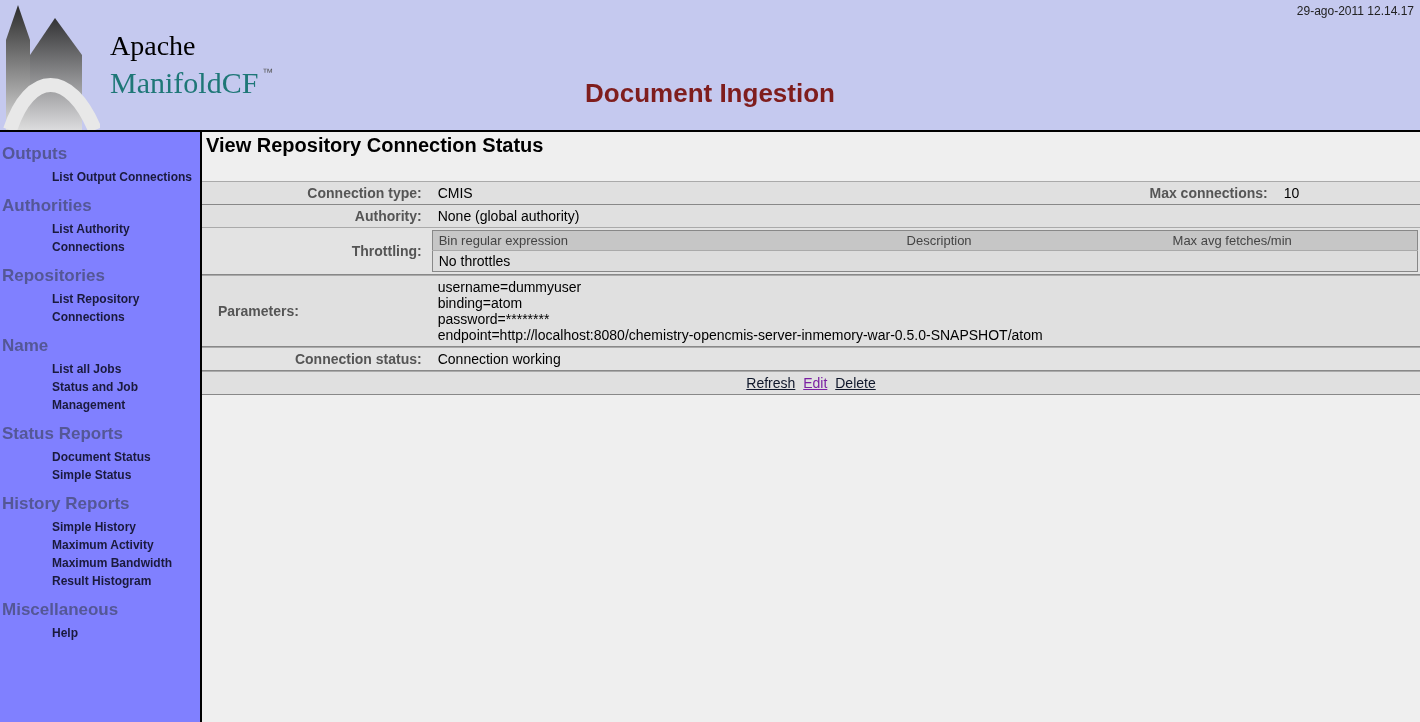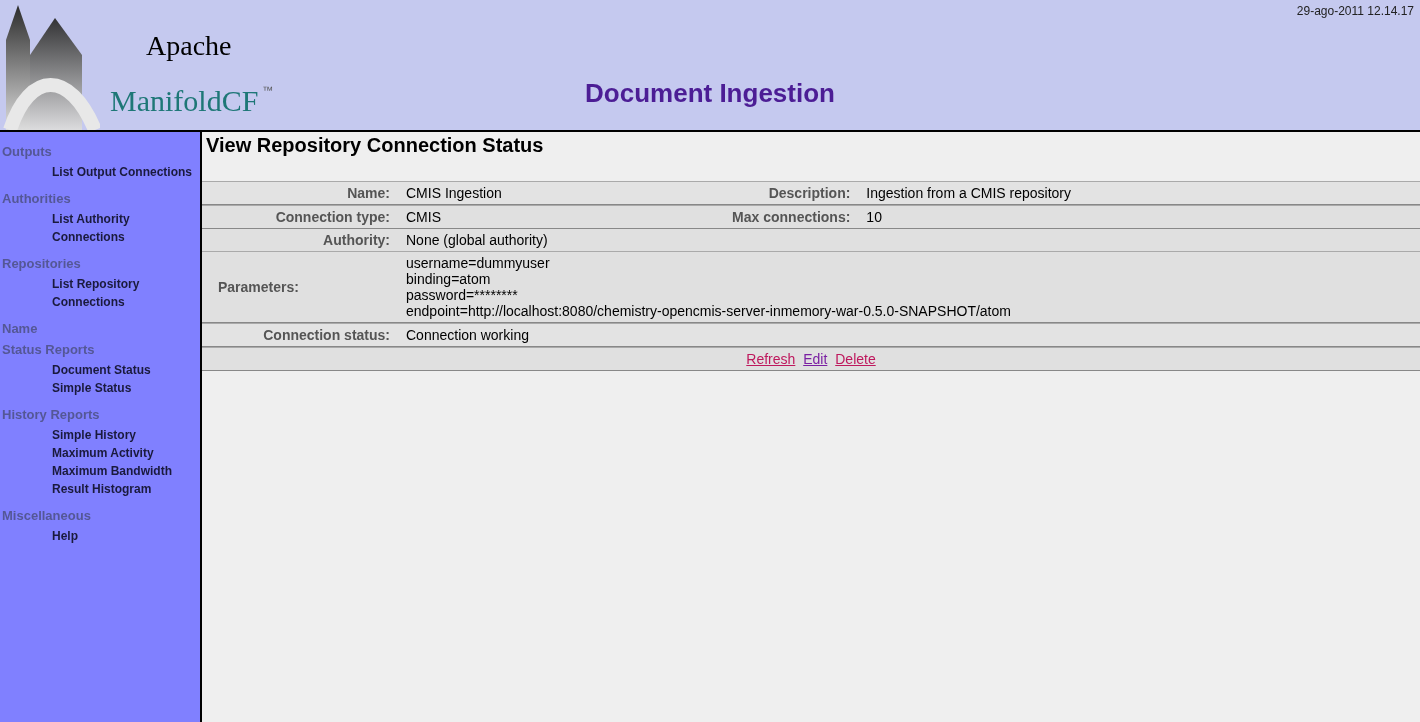--- a/index.html
+++ b/index.html
@@ -1,47 +1,47 @@
 <!DOCTYPE html>
 <html><head>
 <meta charset="utf-8">
 <style>
   html,body{margin:0;padding:0;font-family:"Helvetica Neue",Helvetica,Arial,sans-serif;font-size:13px;background:#efefef;}
   .page{width:1420px;height:722px;position:relative;overflow:hidden;}
   
   .header{height:130px;background:#c5c9ef;border-bottom:2px solid #000;position:relative;}
   .logo-block{position:absolute;left:0;top:0;width:100px;height:130px;}
   .brand{position:absolute;left:110px;top:32px;}
-  .brand-apache{font-family:Georgia,"Times New Roman",serif;font-size:28px;color:#000;line-height:1;margin-left:36px;}
-  .brand-manifold{font-family:Georgia,"Times New Roman",serif;font-size:30px;color:#1e7777;margin-top:24px;}
+  .brand-apache{font-family:Georgia,"Times New Roman",serif;font-size:28px;color:#000;line-height:1;}
+  .brand-manifold{font-family:Georgia,"Times New Roman",serif;font-size:30px;color:#1e7777;margin-top:6px;}
   .brand-tm{font-size:11px;vertical-align:top;color:#555;margin-left:4px;font-family:Arial,sans-serif;}
   .timestamp{position:absolute;right:6px;top:4px;font-size:12px;color:#222;}
-  .header-title{position:absolute;left:0;right:0;top:78px;text-align:center;font-size:26px;font-weight:bold;color:#4c1d95;}
+  .header-title{position:absolute;left:0;right:0;top:78px;text-align:center;font-size:26px;font-weight:bold;color:#7f1d1d;}
   
   .body{display:flex;height:592px;}
   .sidebar{width:200px;background:#8080ff;border-right:2px solid #000;padding-top:6px;}
-  .nav-head{font-size:13px;font-weight:bold;color:#545796;margin:6px 0 4px 2px;}
+  .nav-head{font-size:17px;font-weight:bold;color:#545796;margin:6px 0 4px 2px;}
   .nav-list{margin:4px 0 10px 0;padding:0 0 0 24px;}
   .nav-item{font-size:12px;font-weight:bold;color:#1a1a3d;list-style:none;line-height:1.5;padding-left:28px;}
   
   .main{flex:1;background:#efefef;overflow:auto;}
   .main-title{font-size:20px;font-weight:bold;color:#000;margin:2px 0 24px 4px;}
   table.detail{width:100%;border-collapse:separate;border-spacing:0;}
   table.detail td{padding:3px 8px;vertical-align:top;font-size:14px;}
   .lbl{font-weight:bold;color:#555;text-align:right;white-space:nowrap;}
   .val{color:#000;}
   .row-sep td{border-top:1px solid #aaa;border-bottom:1px solid #888;}
   .row-even{background:#e3e3e3;}
   .row-odd{background:#e0e0e0;}
   
   table.throttle{width:100%;border:1px solid #888;border-collapse:collapse;font-size:13px;}
   table.throttle th{background:#c6c6c6;color:#444;font-weight:normal;text-align:center;padding:2px 6px;border-bottom:1px solid #aaa;}
   table.throttle td{background:#ddd;padding:2px 6px;color:#000;}
   .actions{text-align:center;padding:6px 0;background:#e0e0e0;}
-  .actions a{color:#be185d;text-decoration:underline;margin:0 2px;font-size:14px;}
+  .actions a{color:#0f172a;text-decoration:underline;margin:0 2px;font-size:14px;}
 </style>
 </head>
 <body>
 <div class="page">
 
 <div class="header">
   <div class="logo-block">
     <svg viewBox="0 0 100 130" width="100" height="130">
       <defs>
         <linearGradient id="g1" x1="0" y1="0" x2="0" y2="1">
@@ -73,20 +73,24 @@
         </ul>
         <div class="nav-head">Authorities</div>
         <ul class="nav-list">
           <li class="nav-item">List Authority Connections</li>
         </ul>
         <div class="nav-head">Repositories</div>
         <ul class="nav-list">
           <li class="nav-item">List Repository Connections</li>
         </ul>
         <div class="nav-head">Name</div>
+        <ul class="nav-list">
+          <li class="nav-item">List all Jobs</li>
+          <li class="nav-item">Status and Job Management</li>
+        </ul>
         <div class="nav-head">Status Reports</div>
         <ul class="nav-list">
           <li class="nav-item">Document Status</li>
           <li class="nav-item">Simple Status</li>
         </ul>
         <div class="nav-head">History Reports</div>
         <ul class="nav-list">
           <li class="nav-item">Simple History</li>
           <li class="nav-item">Maximum Activity</li>
           <li class="nav-item">Maximum Bandwidth</li>
@@ -96,35 +100,46 @@
         <ul class="nav-list">
           <li class="nav-item">Help</li>
         </ul>
       </div>
 
   <div class="main">
     <div class="main-title">View Repository Connection Status</div>
 
     <table class="detail">
       <tbody>
-            <tr class="row-sep row-even">
-        <td class="lbl" style="width:180px">Name:</td>
-        <td class="val">CMIS Ingestion</td>
-        <td class="lbl" style="width:160px">Description:</td>
-        <td class="val">Ingestion from a CMIS repository</td>
-      </tr>
       <tr class="row-sep row-odd">
         <td class="lbl">Connection type:</td>
         <td class="val">CMIS</td>
         <td class="lbl">Max connections:</td>
         <td class="val">10</td>
       </tr>
       <tr class="row-odd">
         <td class="lbl">Authority:</td>
         <td class="val" colspan="3">None (global authority)</td>
+      </tr>
+      <tr class="row-sep row-even">
+        <td class="lbl" style="vertical-align:middle">Throttling:</td>
+        <td colspan="3" style="padding:2px">
+          <table class="throttle">
+            <tbody>
+                    <tr>
+              <th style="text-align:left">Bin regular expression</th>
+              <th>Description</th>
+              <th>Max avg fetches/min</th>
+            </tr>
+            <tr>
+                      <td colspan="3">No throttles</td>
+                    </tr>
+          </tbody>
+                </table>
+        </td>
       </tr>
       <tr class="row-sep row-odd">
         <td class="lbl" style="vertical-align:middle;text-align:left;padding-left:16px">Parameters:</td>
         <td class="val" colspan="3" style="white-space:pre-line">username=dummyuser
 binding=atom
 password=********
 endpoint=http://localhost:8080/chemistry-opencmis-server-inmemory-war-0.5.0-SNAPSHOT/atom</td>
       </tr>
       <tr class="row-sep row-even">
         <td class="lbl">Connection status:</td>

